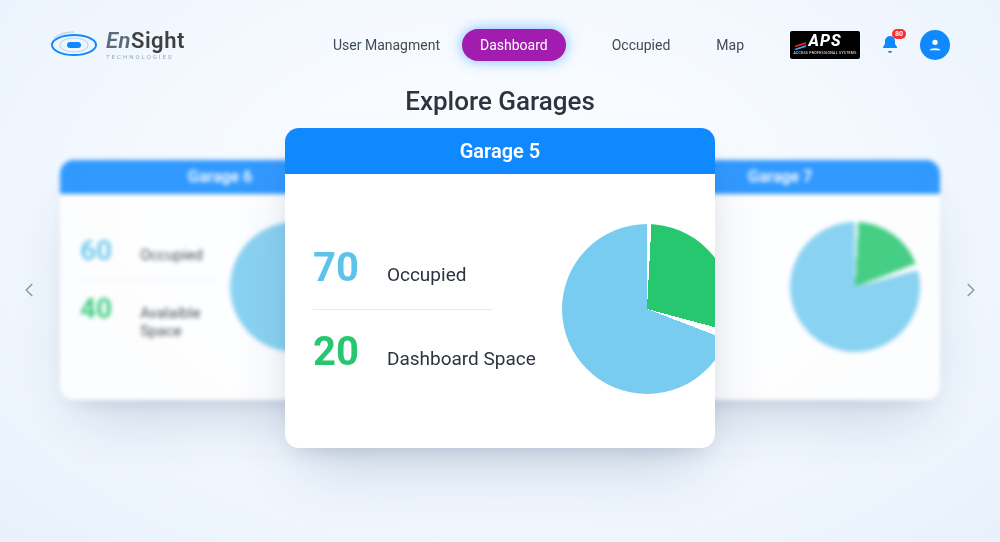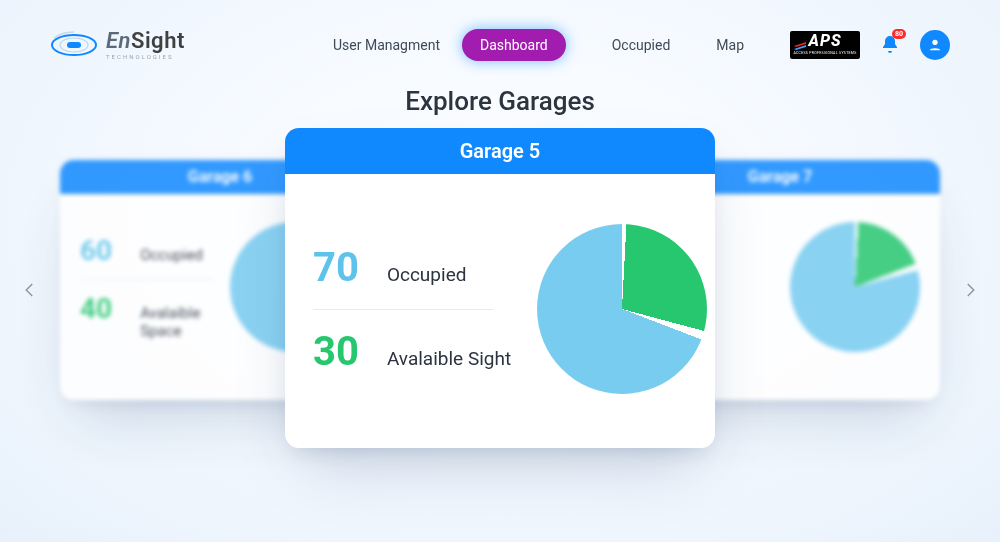--- a/index.html
+++ b/index.html
@@ -258,22 +258,22 @@
     <div class="card center">
       <div class="card-header">Garage 5</div>
       <div class="card-body">
         <div class="stats">
           <div class="stat-line occ">
             <span class="stat-num">70</span>
             <span class="stat-label">Occupied</span>
           </div>
           <div class="divider"></div>
           <div class="stat-line avail">
-            <span class="stat-num">30</span>
-            <span class="stat-label">Avalaible Sight</span>
+            <span class="stat-num">20</span>
+            <span class="stat-label">Dashboard Space</span>
           </div>
         </div>
         <div class="pie-wrap">
           <div class="pie" style="background: conic-gradient(rgb(255, 255, 255) 0deg, rgb(255, 255, 255) 3deg, rgb(39, 199, 111) 3deg, rgb(39, 199, 111) 105deg, rgb(255, 255, 255) 105deg, rgb(255, 255, 255) 111deg, rgb(120, 204, 240) 111deg, rgb(120, 204, 240) 360deg);"></div>
         </div>
       </div>
     </div>
   </div>
 </div>
 

